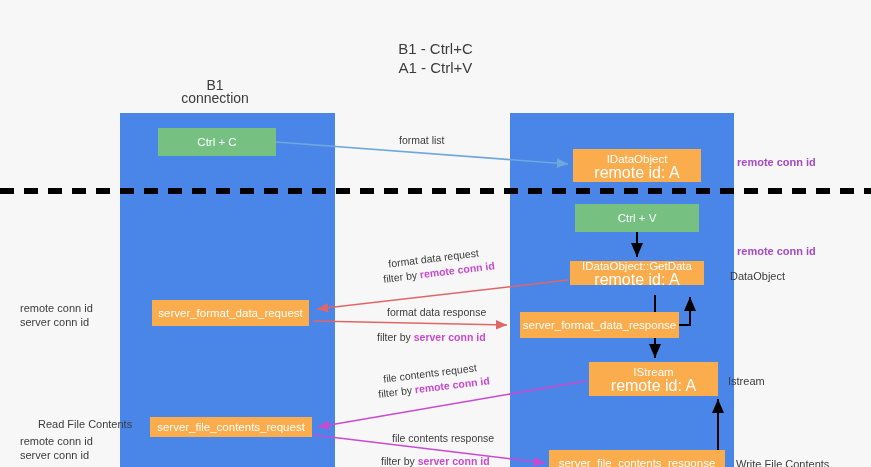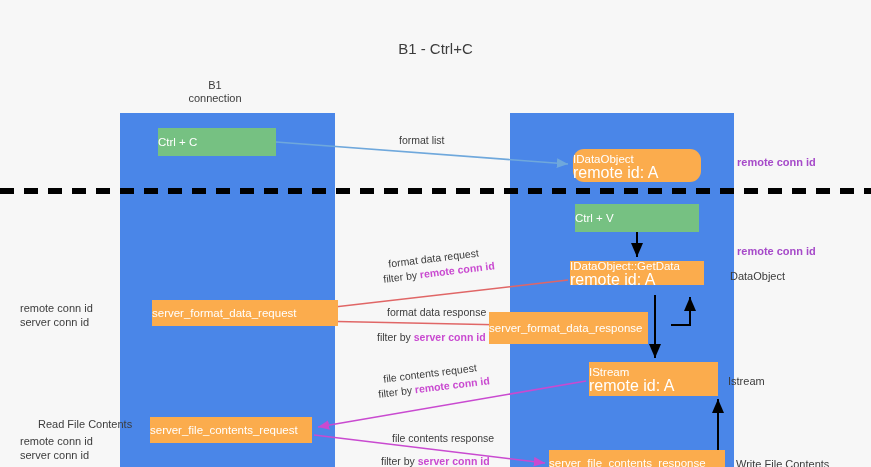--- a/index.html
+++ b/index.html
@@ -13,54 +13,54 @@
 
   
   .title{
     position:absolute;left:0;top:6px;width:871px;
     text-align:center;color:#3c3c3c;font-size:15px;line-height:19px;
   }
 
   
   .lane-head{
     position:absolute;text-align:center;color:#3c3c3c;
-    font-size:11px;line-height:13px;
+    font-size:14px;line-height:13px;
   }
   #lane-head-b1{left:155px;top:46px;width:120px;}
   #lane-head-a1{left:560px;top:46px;width:120px;}
 
   
   .lane{position:absolute;background:#4a86e8;}
   #lane-b1{left:120px;top:80px;width:215px;height:379px;}
   #lane-a1{left:510px;top:80px;width:224px;height:379px;}
 
   
   #divider{
     position:absolute;left:0;top:155px;width:871px;height:6px;
     background:repeating-linear-gradient(to right,#000 0 14px,rgba(0,0,0,0) 14px 24px);
   }
 
   
   .box{
     position:absolute;box-sizing:border-box;
-    display:flex;flex-direction:column;align-items:flex-start;justify-content:center;
+    display:flex;flex-direction:column;align-items:center;justify-content:center;
     color:#ffffff;font-size:11.5px;line-height:14px;text-align:center;
   }
   .box.green{background:#76c182;}
   .box.orange{background:#fbac4d;}
   .box .l2{font-size:16px;}
 
   #box-ctrlc{left:158px;top:95px;width:118px;height:28px;}
-  #box-idataobject{left:573px;top:116px;width:128px;height:33px;border-radius:11px;}
+  #box-idataobject{left:573px;top:116px;width:128px;height:33px;}
   #box-ctrlv{left:575px;top:171px;width:124px;height:28px;}
   #box-getdata{left:570px;top:228px;width:134px;height:24px;}
-  #box-fmt-req{left:152px;top:267px;width:186px;height:26px;}
-  #box-fmt-resp{left:489px;top:279px;width:159px;height:32px;}
+  #box-fmt-req{left:152px;top:267px;width:157px;height:26px;}
+  #box-fmt-resp{left:520px;top:279px;width:159px;height:26px;}
   #box-istream{left:589px;top:329px;width:129px;height:34px;}
-  #box-file-req{left:150px;top:384px;width:162px;height:26px;}
+  #box-file-req{left:150px;top:384px;width:162px;height:20px;}
   #box-file-resp{left:549px;top:417px;width:176px;height:26px;text-decoration:underline;}
 
   
   .side-label{
     position:absolute;color:#3c3c3c;font-size:11px;line-height:14px;
     white-space:nowrap;
   }
   .side-label.accent-remote{color:#a64ac9;font-weight:bold;}
 
   #lbl-remote-1{left:737px;top:122px;}
@@ -95,20 +95,21 @@
   svg#wires{position:absolute;left:0;top:0;width:871px;height:467px;
     pointer-events:none;}
 </style>
 </head>
 <body>
 
 <div id="stage">
 
   <div class="title">
     <div>B1 - Ctrl+C</div>
+    <div>A1 - Ctrl+V</div>
   </div>
 
   <div class="lane-head" id="lane-head-b1">
     <div>B1</div>
     <div>connection</div>
   </div>
 
   <div class="lane" id="lane-b1"></div>
   <div class="lane" id="lane-a1"></div>
 

